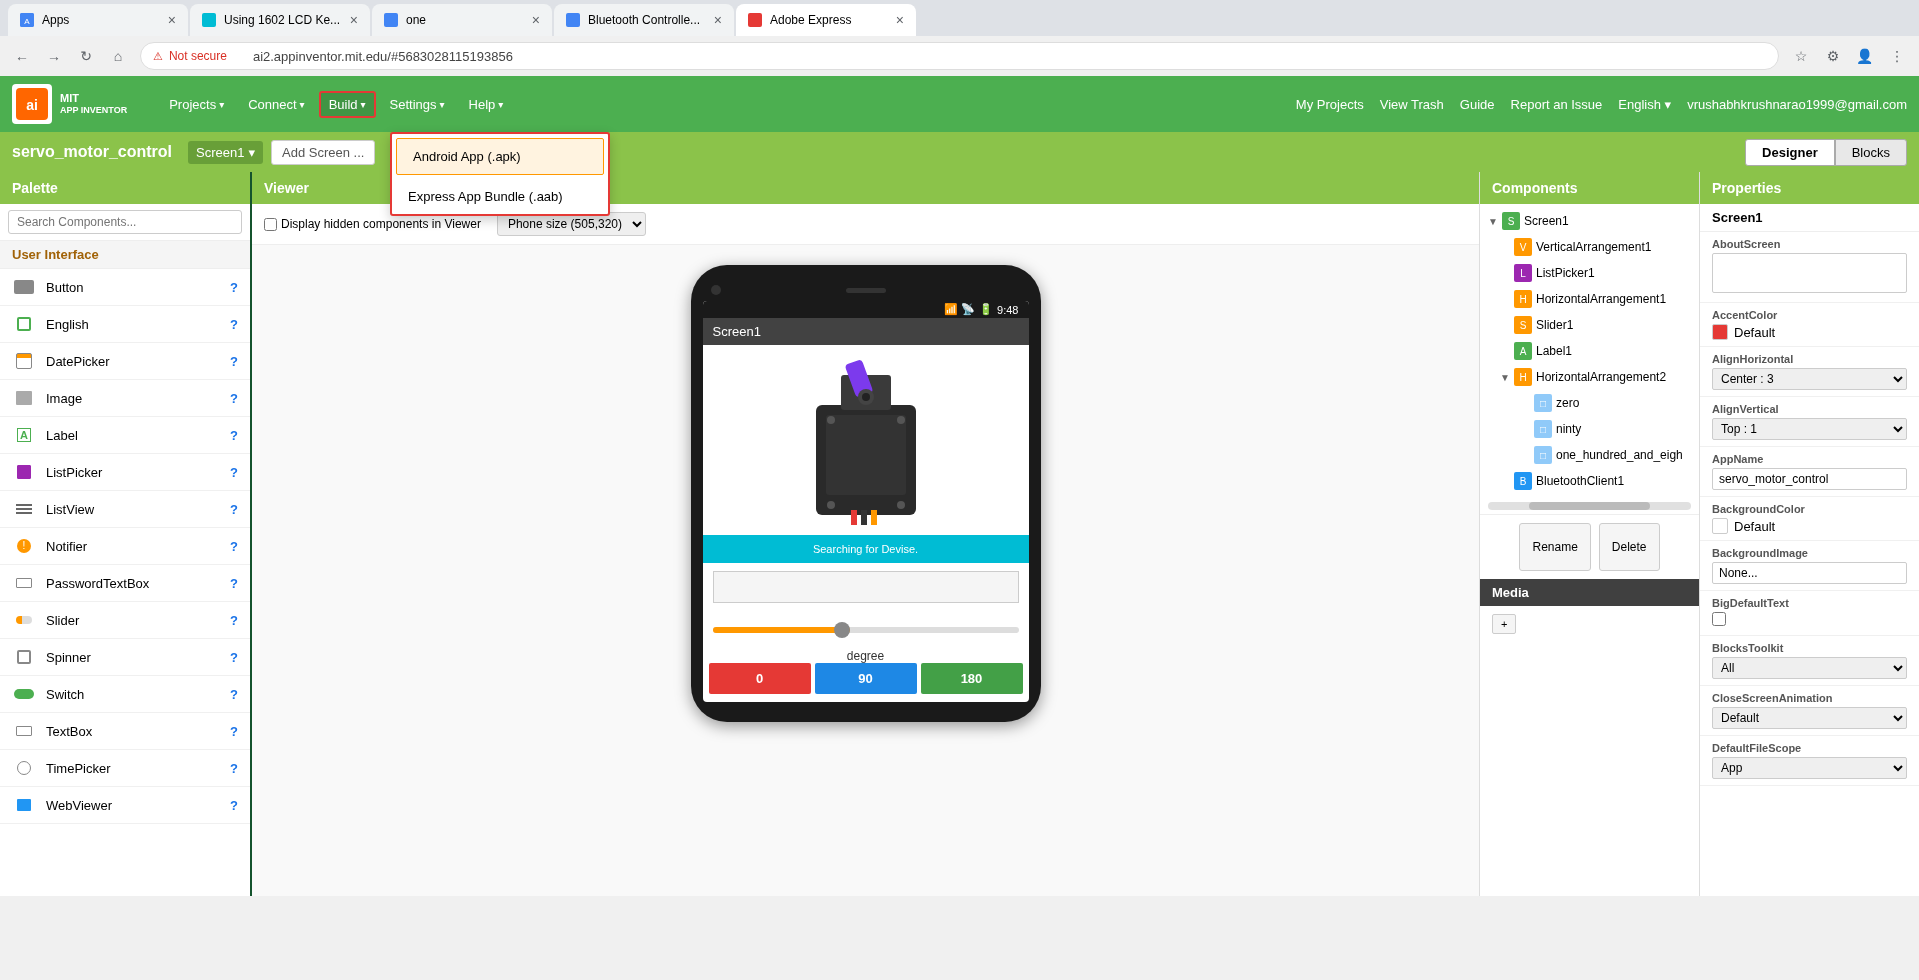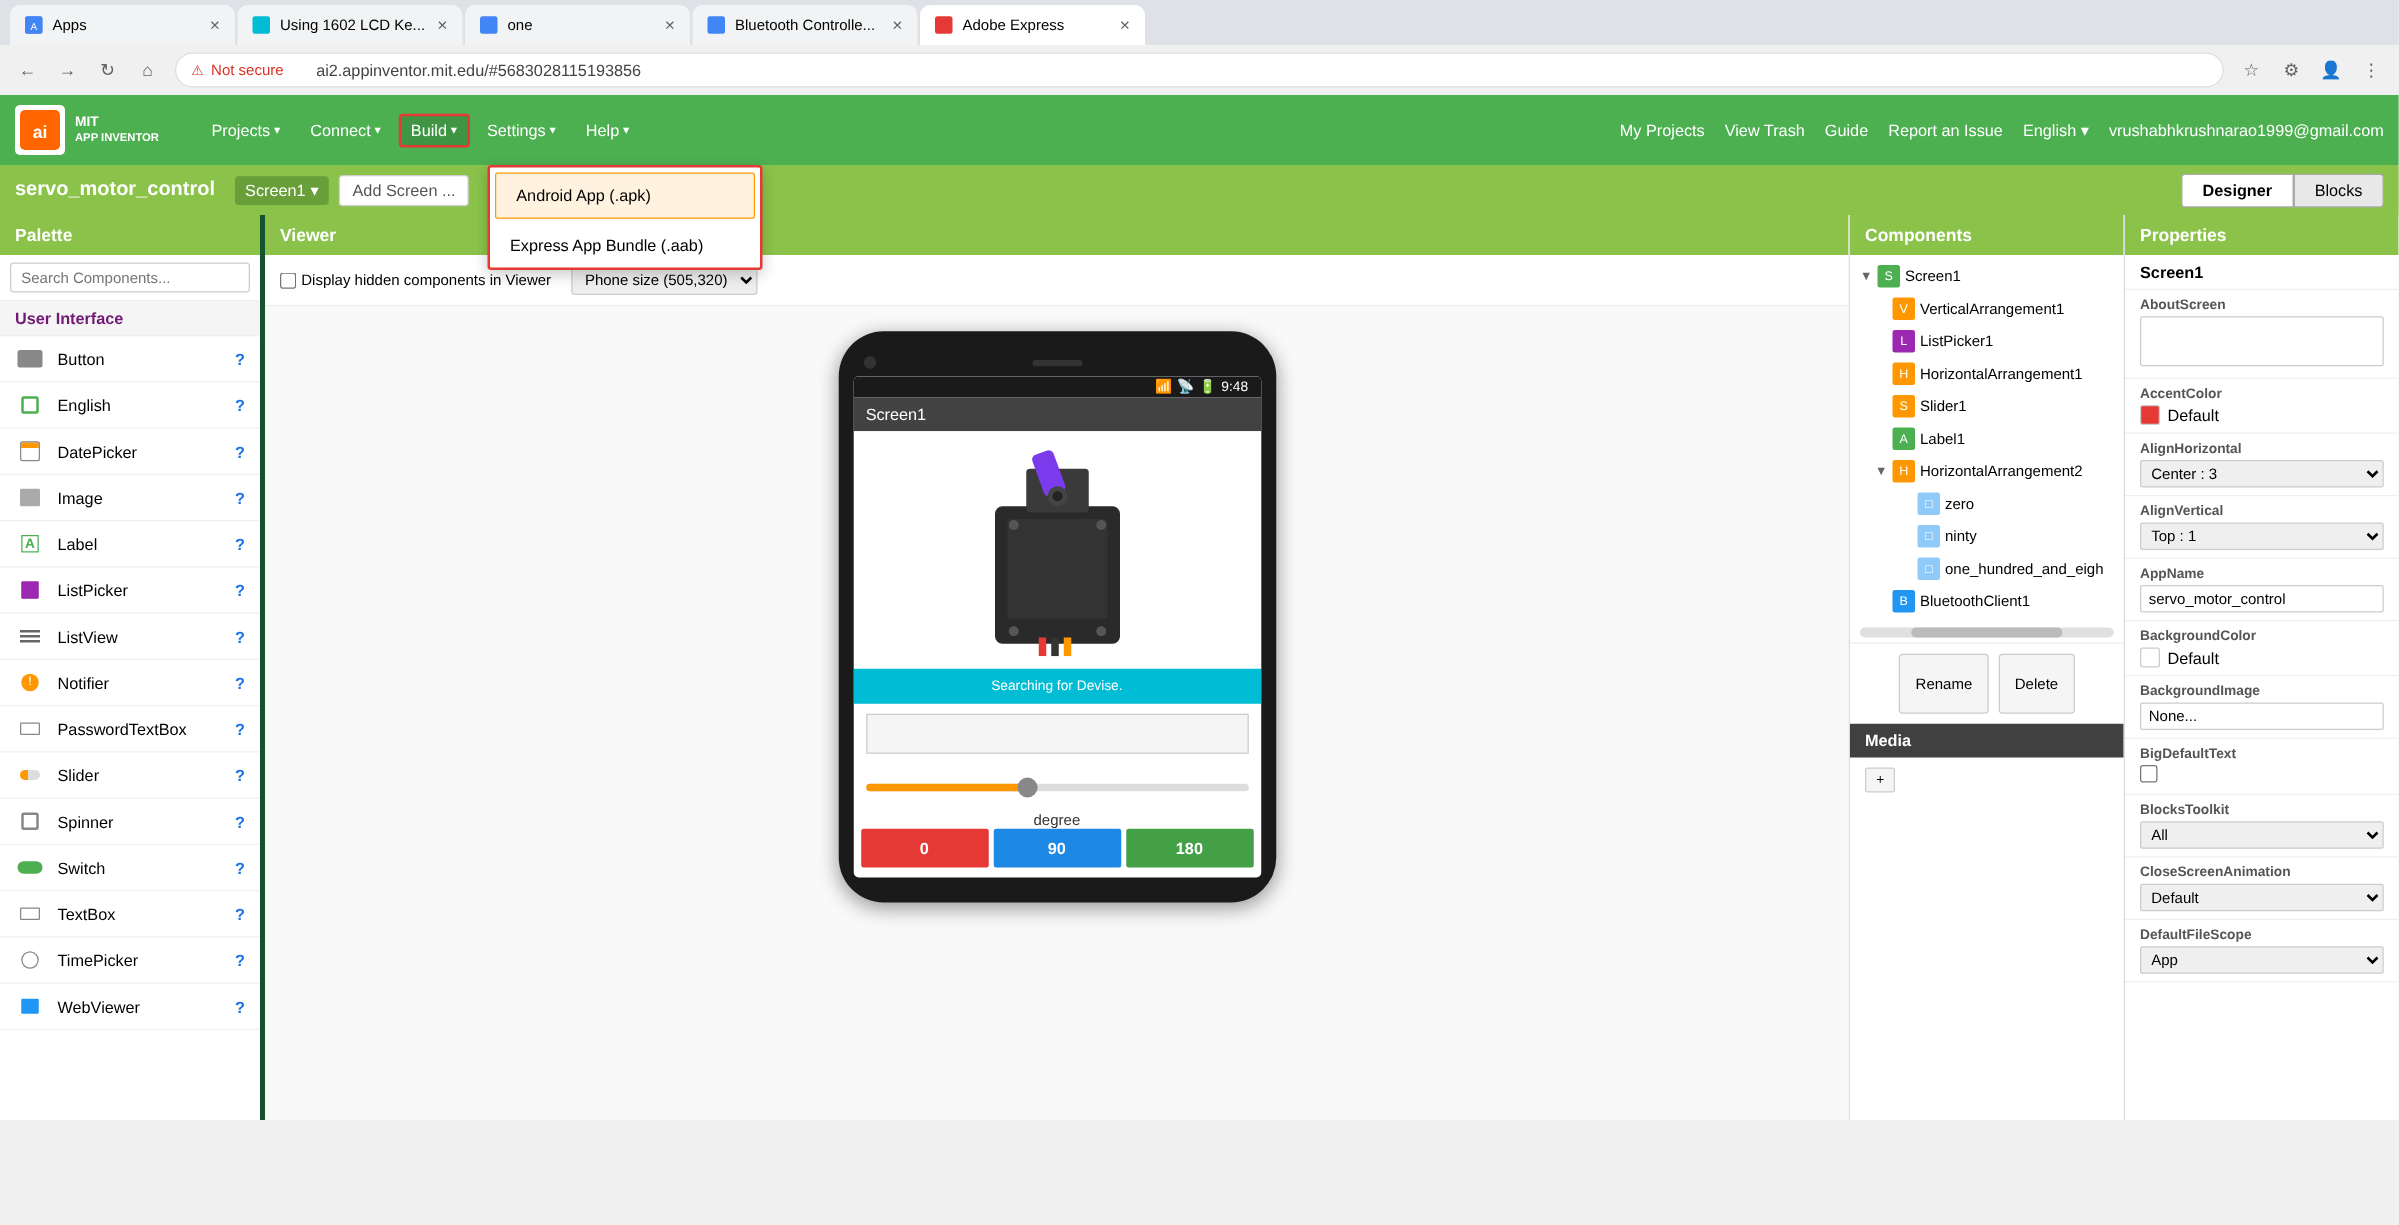--- a/index.html
+++ b/index.html
@@ -42,25 +42,25 @@
     .view-toggle { display: flex; }
     .view-btn { padding: 5px 16px; border: 1px solid #aaa; background: #e8e8e8; cursor: pointer; font-size: 13px; }
     .view-btn:first-child { border-radius: 3px 0 0 3px; }
     .view-btn:last-child { border-radius: 0 3px 3px 0; }
     .view-btn.active { background: white; font-weight: bold; }
 
     
     .main-content { display: flex; height: calc(980px - 40px - 56px - 40px - 36px - 40px); }
 
     
-    .palette { width: 212px; background: white; border-right: 4px solid #14532d; overflow-y: auto; flex-shrink: 0; }
+    .palette { width: 252px; background: white; border-right: 2px solid #14532d; overflow-y: auto; flex-shrink: 0; }
     .palette-title { background: #8BC34A; color: white; padding: 8px 12px; font-weight: bold; font-size: 14px; }
     .palette-search { padding: 6px 8px; border-bottom: 1px solid #eee; }
     .palette-search input { width: 100%; padding: 4px 8px; border: 1px solid #ccc; border-radius: 3px; font-size: 12px; }
-    .palette-section-title { background: #f5f5f5; padding: 6px 12px; font-weight: bold; font-size: 13px; color: #701a75; border-bottom: 1px solid #eee; }
+    .palette-section-title { background: #f5f5f5; padding: 6px 12px; font-weight: bold; font-size: 13px; color: #a16207; border-bottom: 1px solid #eee; }
     .palette-item { display: flex; align-items: center; padding: 6px 12px; border-bottom: 1px solid #f0f0f0; cursor: pointer; }
     .palette-item-icon { width: 24px; height: 24px; margin-right: 10px; display: flex; align-items: center; justify-content: center; }
     .palette-item-name { flex: 1; font-size: 13px; }
     .palette-item-help { color: #1a73e8; font-size: 13px; font-weight: bold; }
 
     
     .viewer { flex: 1; background: #f9f9f9; overflow: auto; }
     .viewer-title { background: #8BC34A; color: white; padding: 8px 12px; font-weight: bold; font-size: 14px; }
     .viewer-controls { padding: 8px 12px; display: flex; align-items: center; gap: 16px; background: white; border-bottom: 1px solid #eee; }
     .viewer-checkbox { display: flex; align-items: center; gap: 4px; font-size: 12px; }

